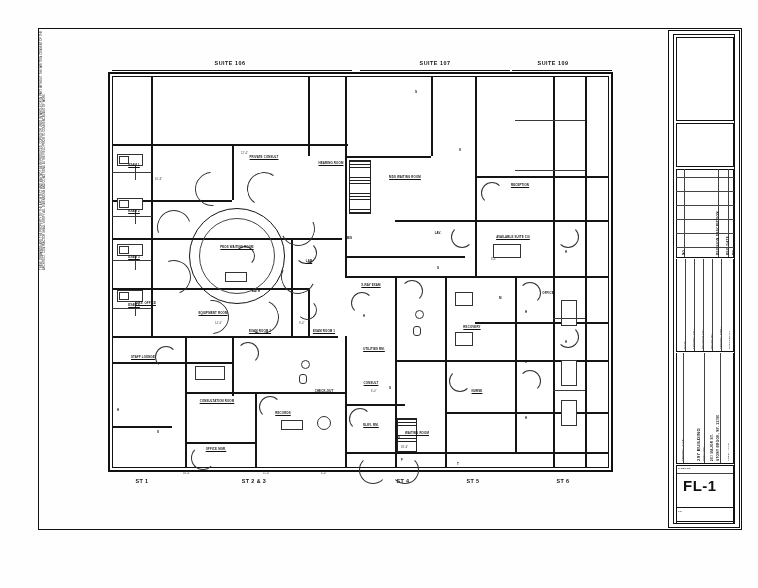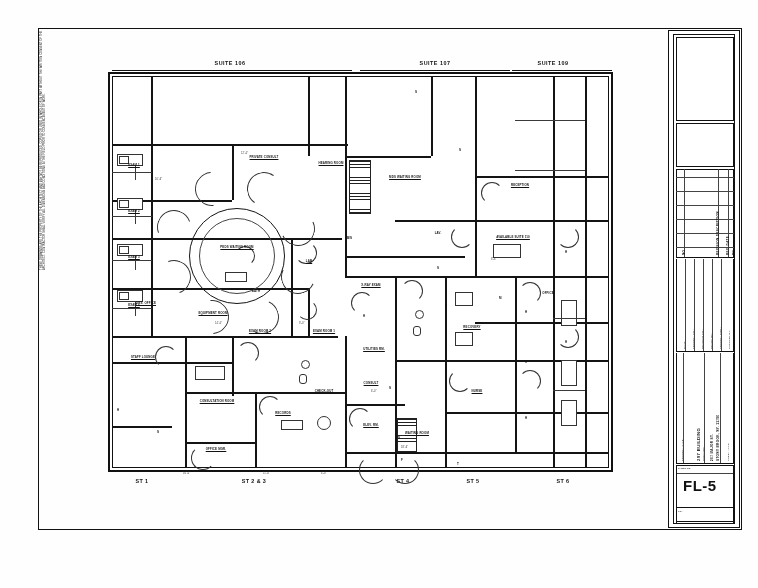--- a/index.html
+++ b/index.html
@@ -341,21 +341,21 @@
       <div class="vtxt sm" style="left:7px;top:426px;">PROJECT TITLE</div>
       <div class="vtxt big" style="left:22px;top:426px;">207 BUILDING</div>
       <div class="vtxt sm" style="left:28px;top:426px;">LOCATION</div>
       <div class="vtxt" style="left:36px;top:426px;">207 MAJOR ST.</div>
       <div class="vtxt" style="left:42px;top:426px;">STONY BROOK, NY. 11790</div>
       <div class="vtxt sm" style="left:53px;top:426px;">SHEET TITLE</div>
 
       <div class="gl" style="left:2px;top:430px;width:58px;height:1px;"></div>
       <div class="tiny" style="left:4px;top:432px;">SHEET NO.</div>
       <div class="gl" style="left:2px;top:438px;width:58px;height:.7px;background:#444;"></div>
-      <div class="sheet-no" style="left:9px;top:442px;">FL-5</div>
+      <div class="sheet-no" style="left:9px;top:442px;">FL-1</div>
       <div class="gl" style="left:2px;top:472px;width:58px;height:1px;"></div>
       <div class="tiny" style="left:4px;top:475px;">1/8"</div>
       <div class="gl" style="left:2px;top:430px;width:1px;height:58px;"></div>
       <div class="gl" style="left:59px;top:430px;width:1px;height:58px;"></div>
       <div class="gl" style="left:2px;top:486px;width:58px;height:1px;"></div>
     </div>
   </div>
 
 </div>
 

